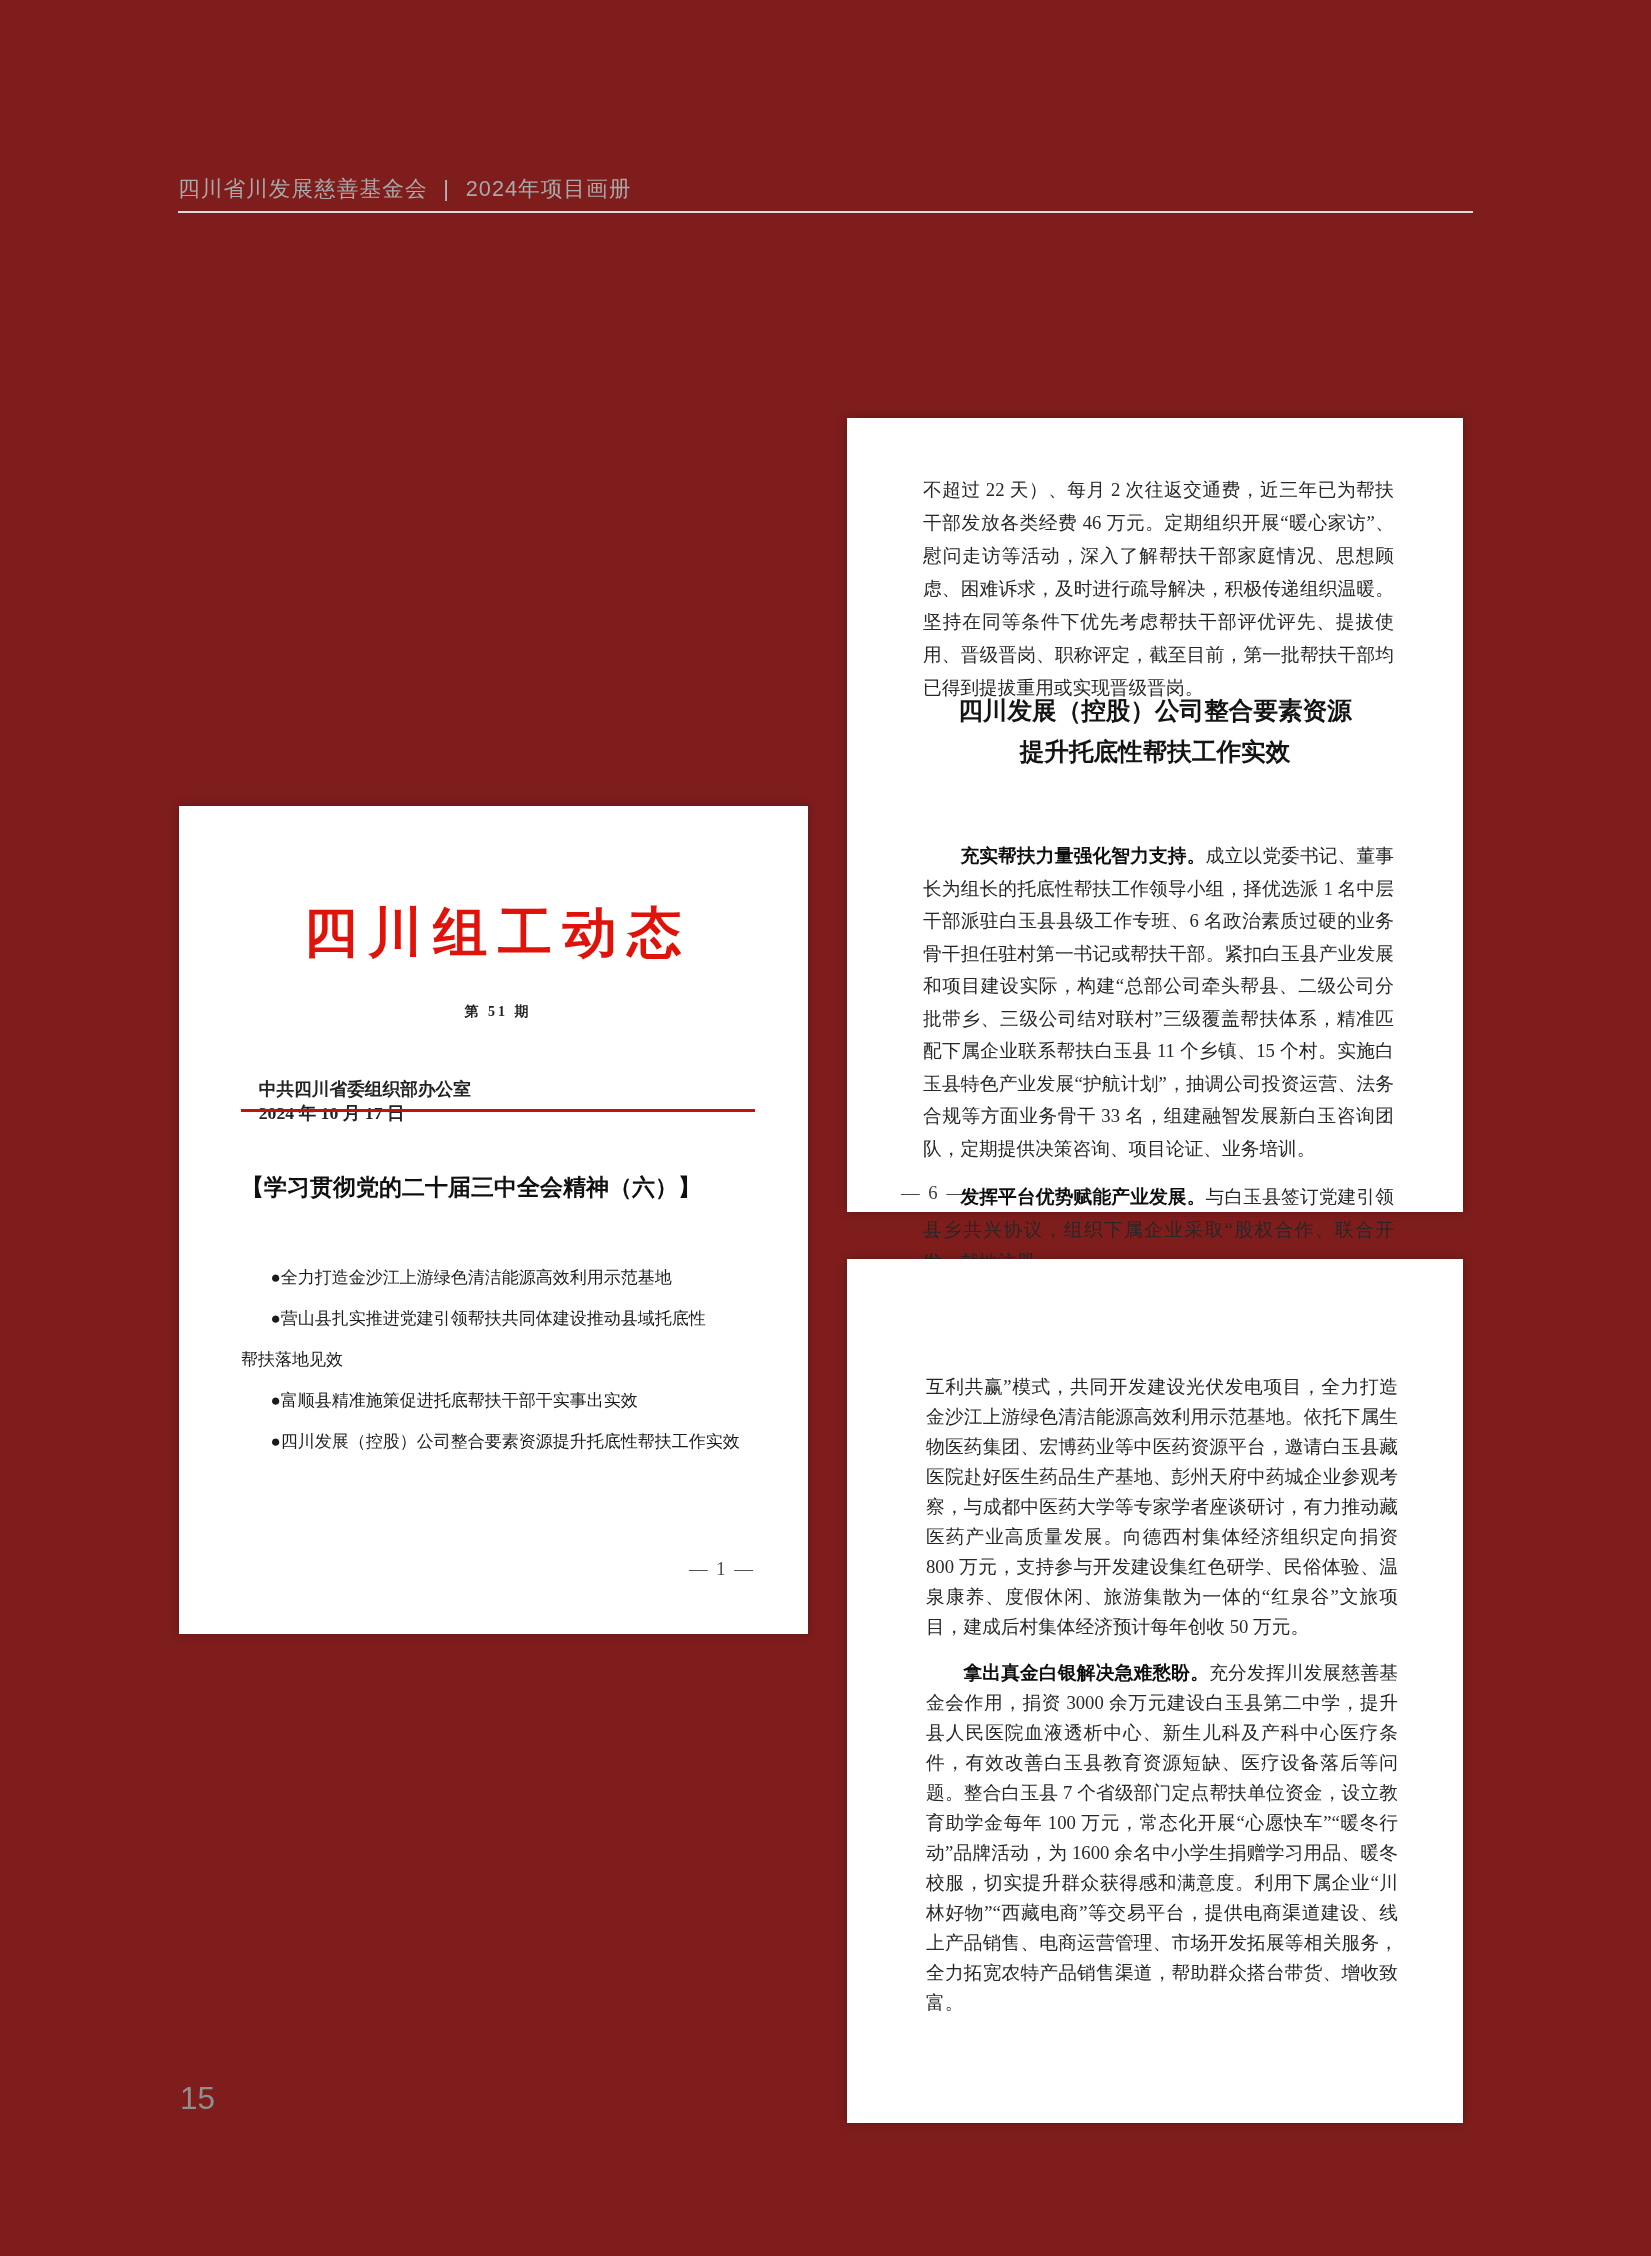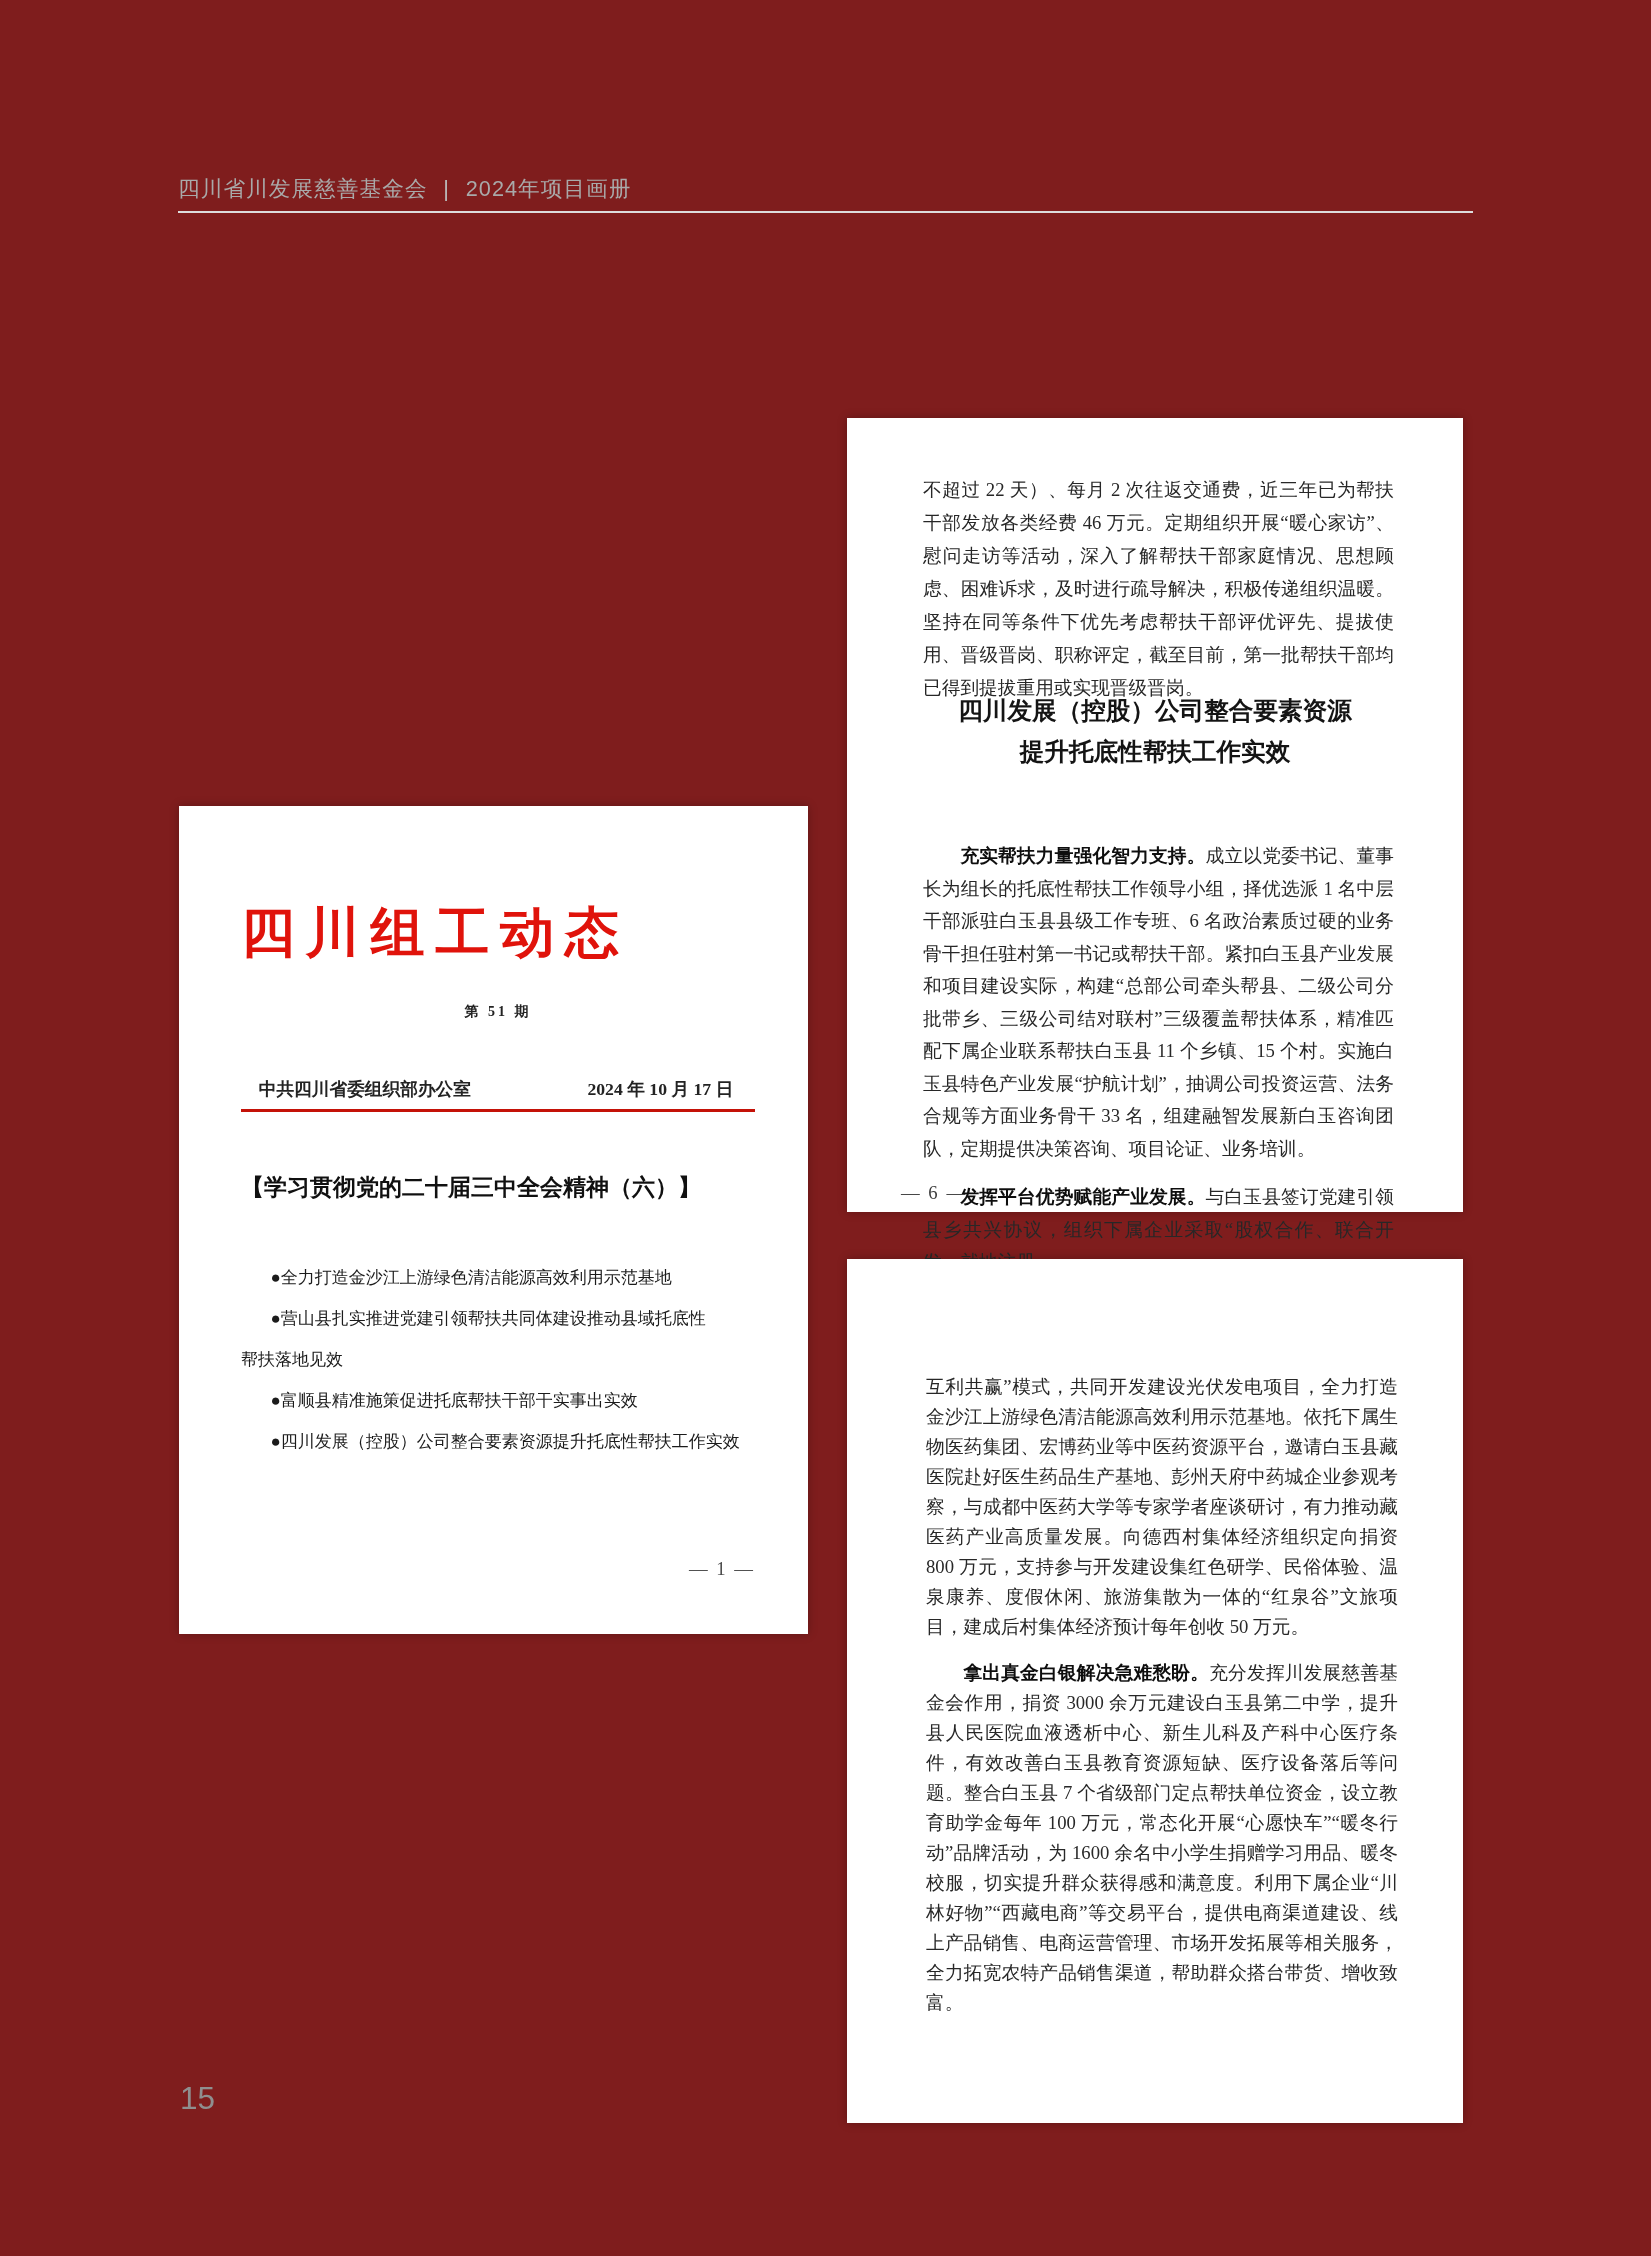--- a/index.html
+++ b/index.html
@@ -21,27 +21,27 @@
     font-size:31.5px;color:#8f8f8f;
   }
   
   .card{position:absolute;background:#ffffff;box-shadow:0 0 8.9px rgba(0,0,0,0.26);}
   #left-card{left:179px;top:806px;width:629px;height:828px;}
   #rt-card{left:847px;top:418px;width:616px;height:794px;}
   #rb-card{left:847px;top:1259px;width:616px;height:864px;}
   
   .lc-content{position:absolute;left:62px;top:0;width:514px;height:100%;}
   .lc-title{
-    position:absolute;top:91px;left:0;width:100%;
+    position:absolute;top:91px;left:0;width:100%;text-align:center;
     font-size:54px;font-weight:bold;color:#e0130b;letter-spacing:10.8px;white-space:nowrap;
   }
   .lc-issue{position:absolute;top:197px;left:0;width:100%;text-align:center;
     font-size:14px;font-weight:bold;color:#232323;letter-spacing:3px;}
   .lc-pubrow{position:absolute;top:271px;left:17.7px;right:21.7px;display:flex;
-    justify-content:space-between;font-size:17.7px;font-weight:bold;color:#232323;white-space:nowrap;}
+    justify-content:space-between;font-size:17.7px;font-weight:bold;color:#232323;white-space:nowrap;flex-direction:column;}
   .lc-redline{position:absolute;top:303px;left:0;width:100%;height:3px;background:#c41208;}
   .lc-heading{position:absolute;top:366px;left:0;font-size:23px;font-weight:bold;color:#101010;white-space:nowrap;}
   .lc-toc{position:absolute;top:451px;left:0;width:105%;font-size:17px;color:#1b1b1b;}
   .toc-line{line-height:41px;padding-left:29.6px;white-space:nowrap;}
   .toc-line.cont{padding-left:0;}
   .lc-footer{position:absolute;top:752px;right:0;font-size:18.7px;color:#4a4a4a;letter-spacing:2px;}
   
   .body-p{margin:16px;font-size:18.7px;line-height:33px;text-align:justify;color:#272727;}
   .indent{text-indent:2em;}
   .lead{font-weight:bold;color:#0e0e0e;}

